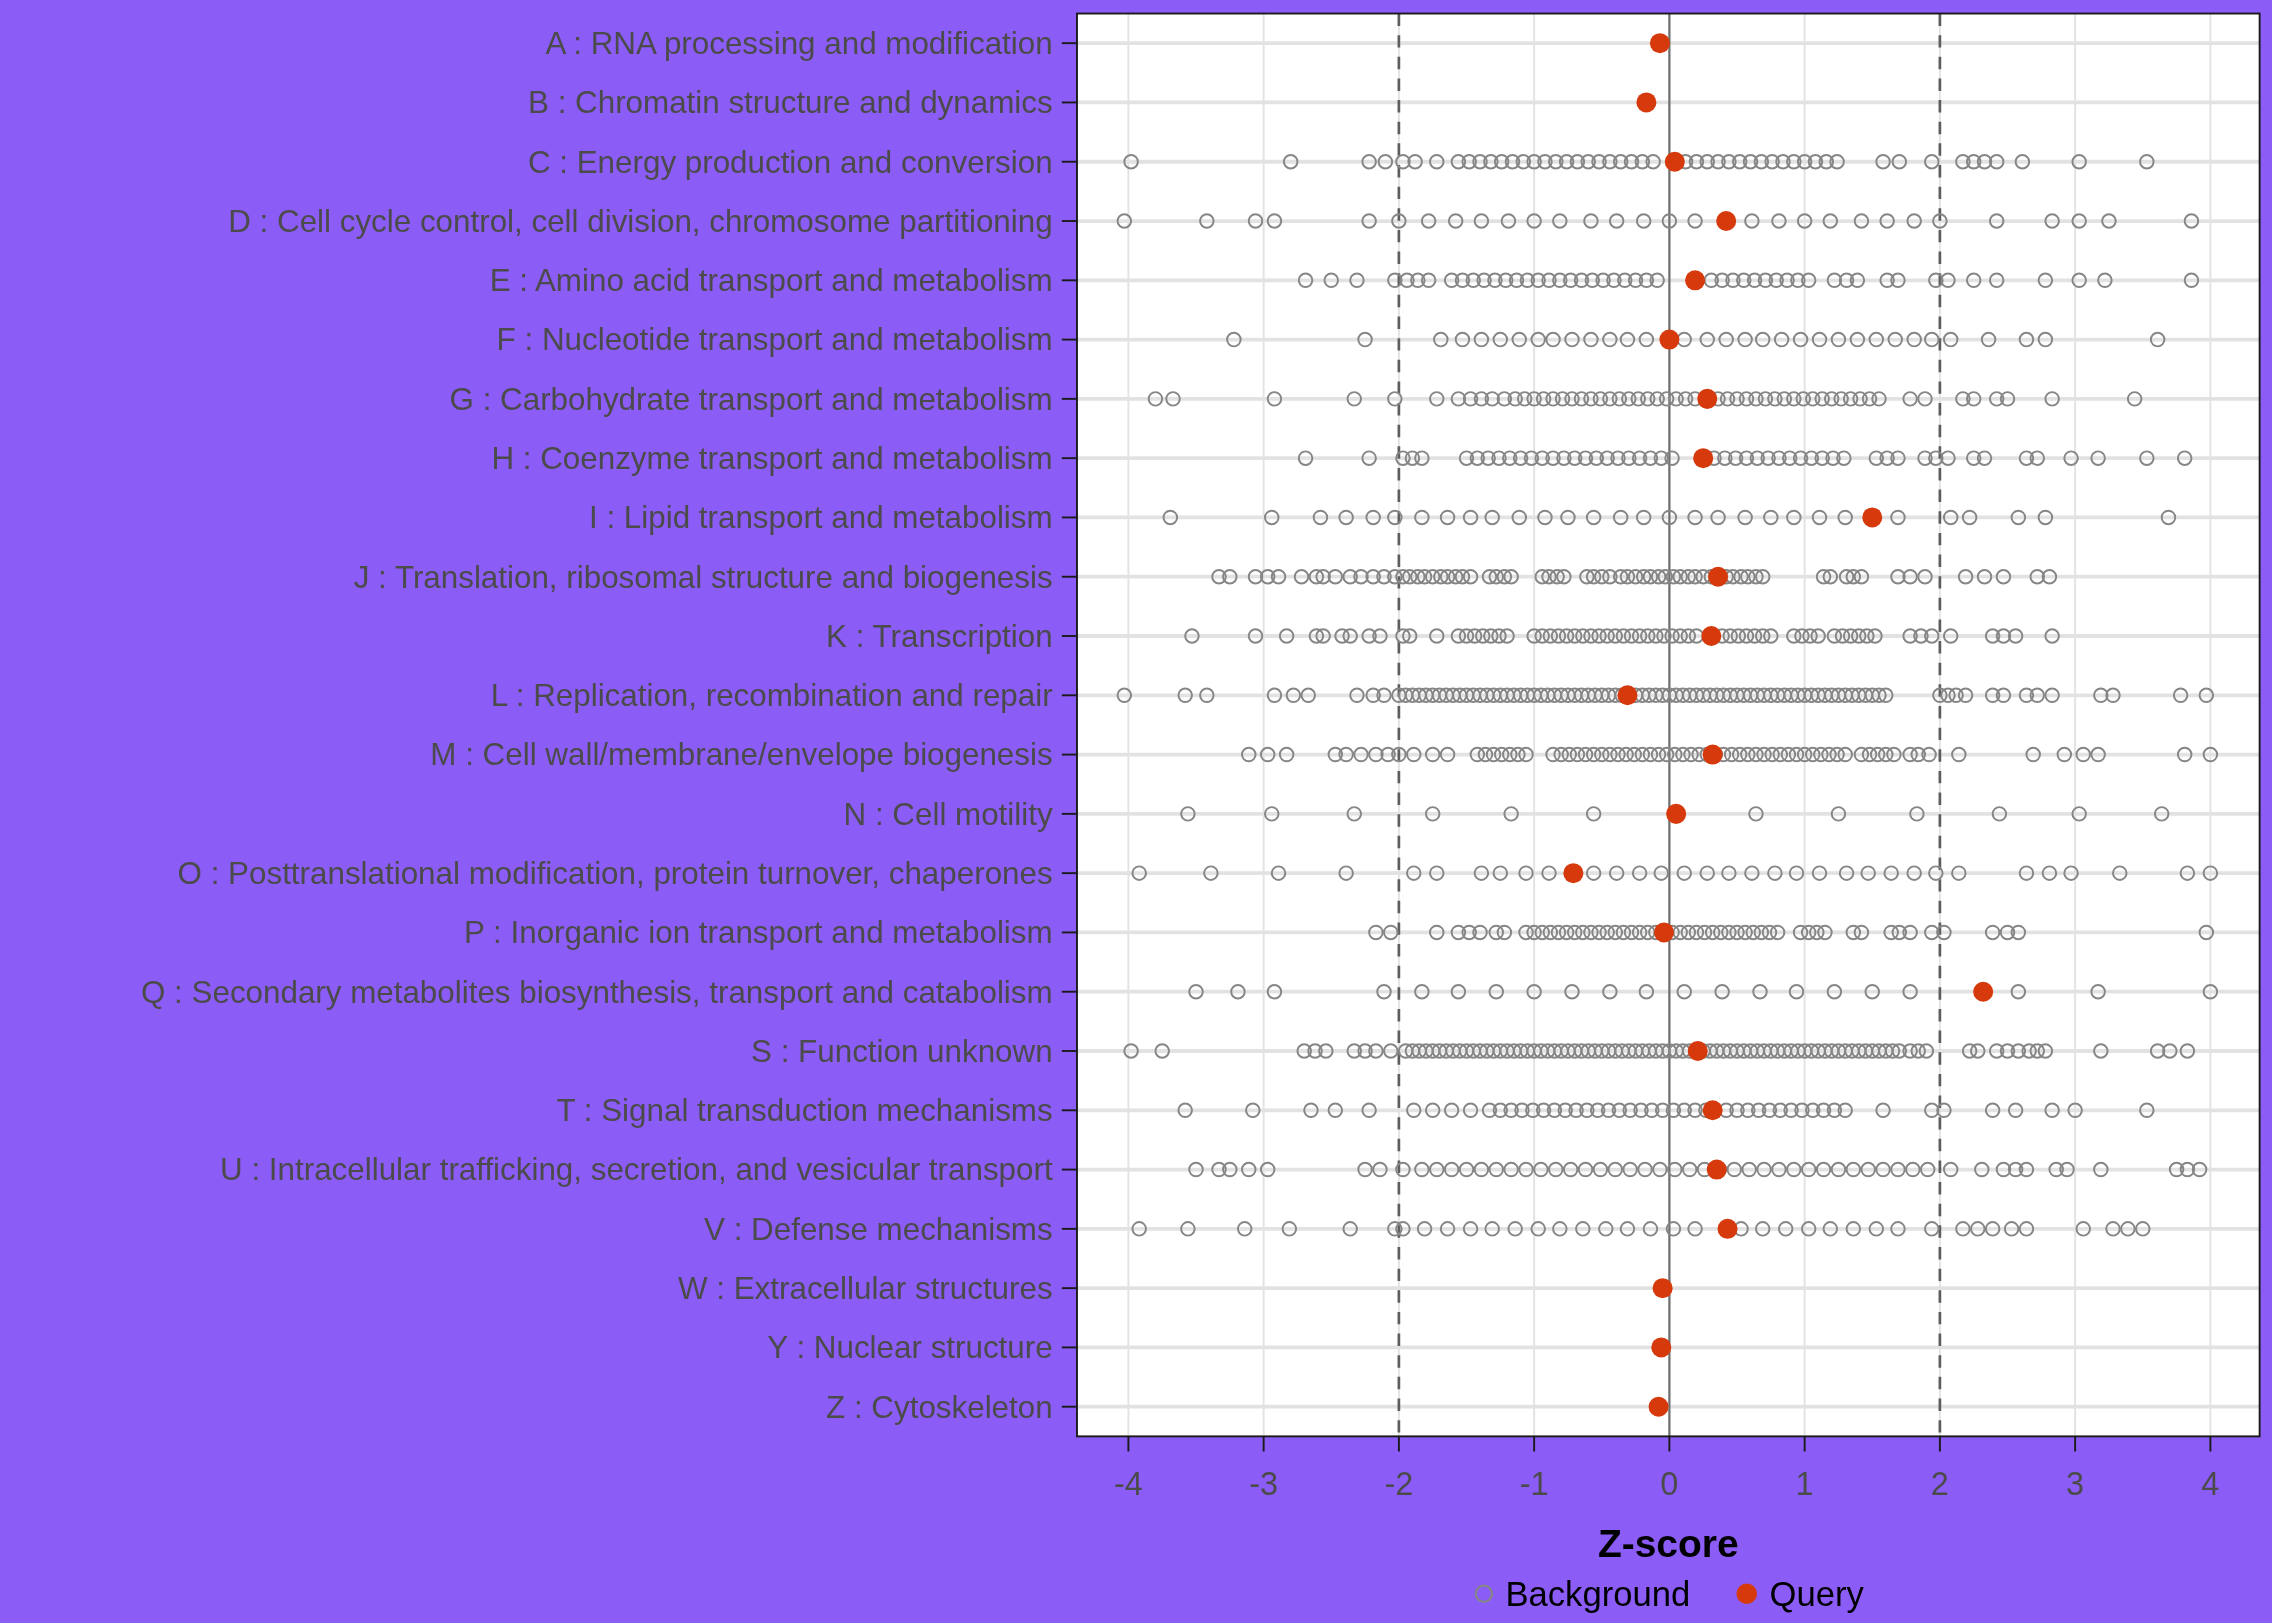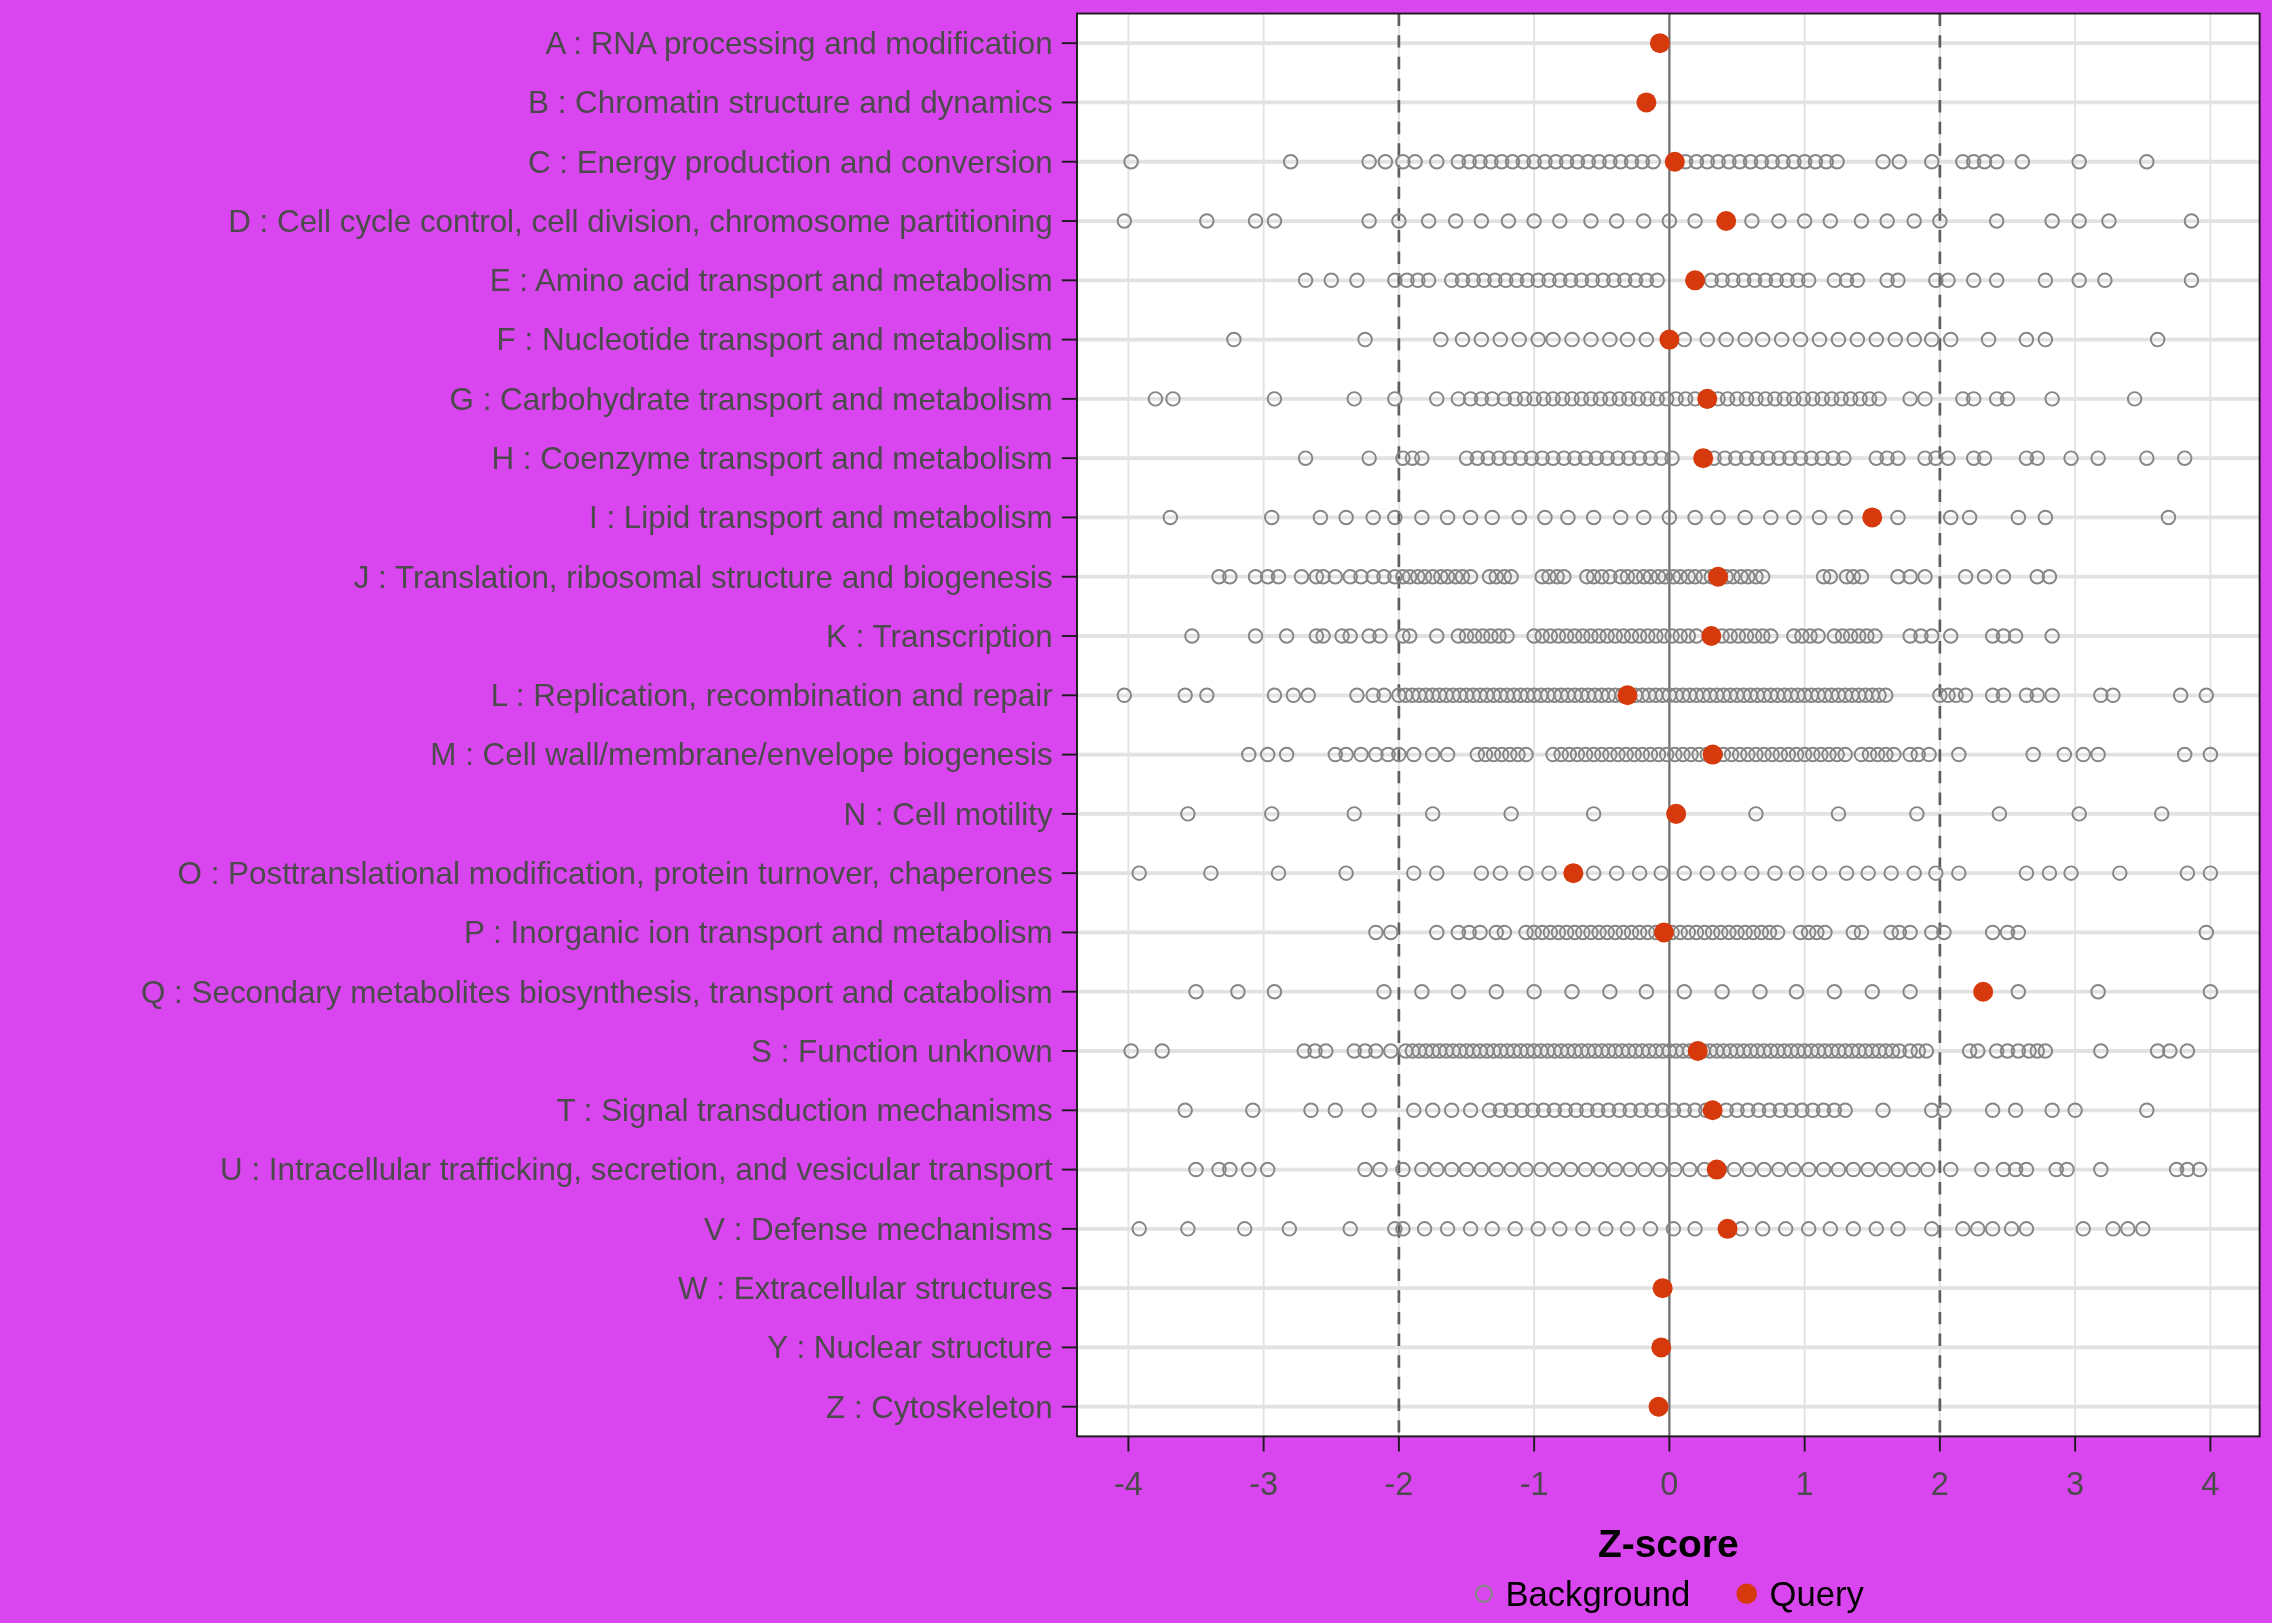--- a/index.html
+++ b/index.html
@@ -1,16 +1,16 @@
 <!DOCTYPE html>
 <html style="font-size:8.7px"><head>
 <meta charset="utf-8">
 <style>
   html,body{margin:0;padding:0;background:#ffffff;}
-  .page{width:2273px;height:1623px;position:relative;background:#d946ef;overflow:hidden;}
+  .page{width:2273px;height:1623px;position:relative;background:#8b5cf6;overflow:hidden;}
   svg{display:block;}
   text{font-family:"Liberation Sans","DejaVu Sans",sans-serif;}
   .cat-label{font-size:58px;fill:#4B4B4B;}
   .tick-label{font-size:60px;fill:#4B4B4B;}
   .axis-title{font-size:72px;font-weight:bold;fill:#000000;}
   .legend-label{font-size:64px;fill:#000000;}
 </style>
 </head>
 <body>
 

